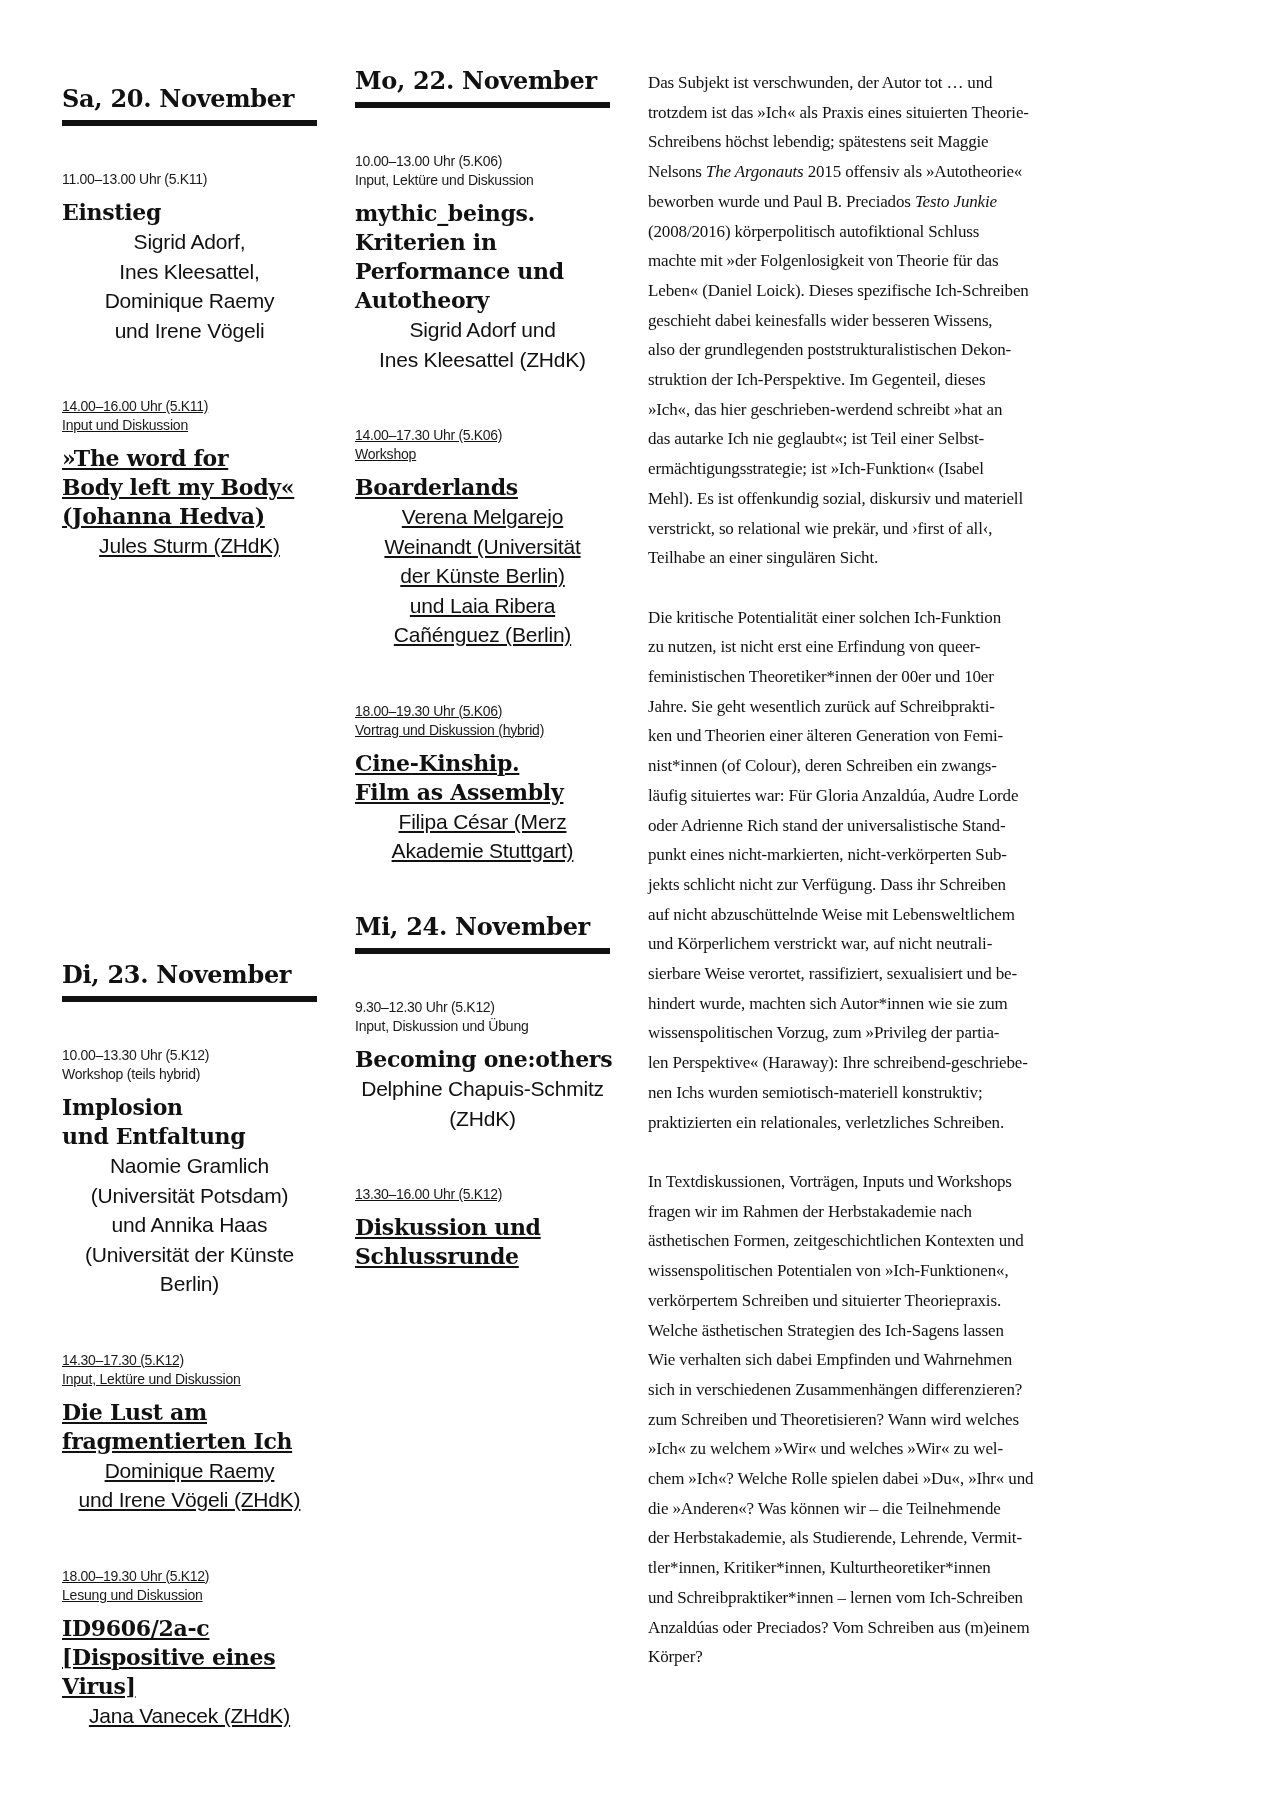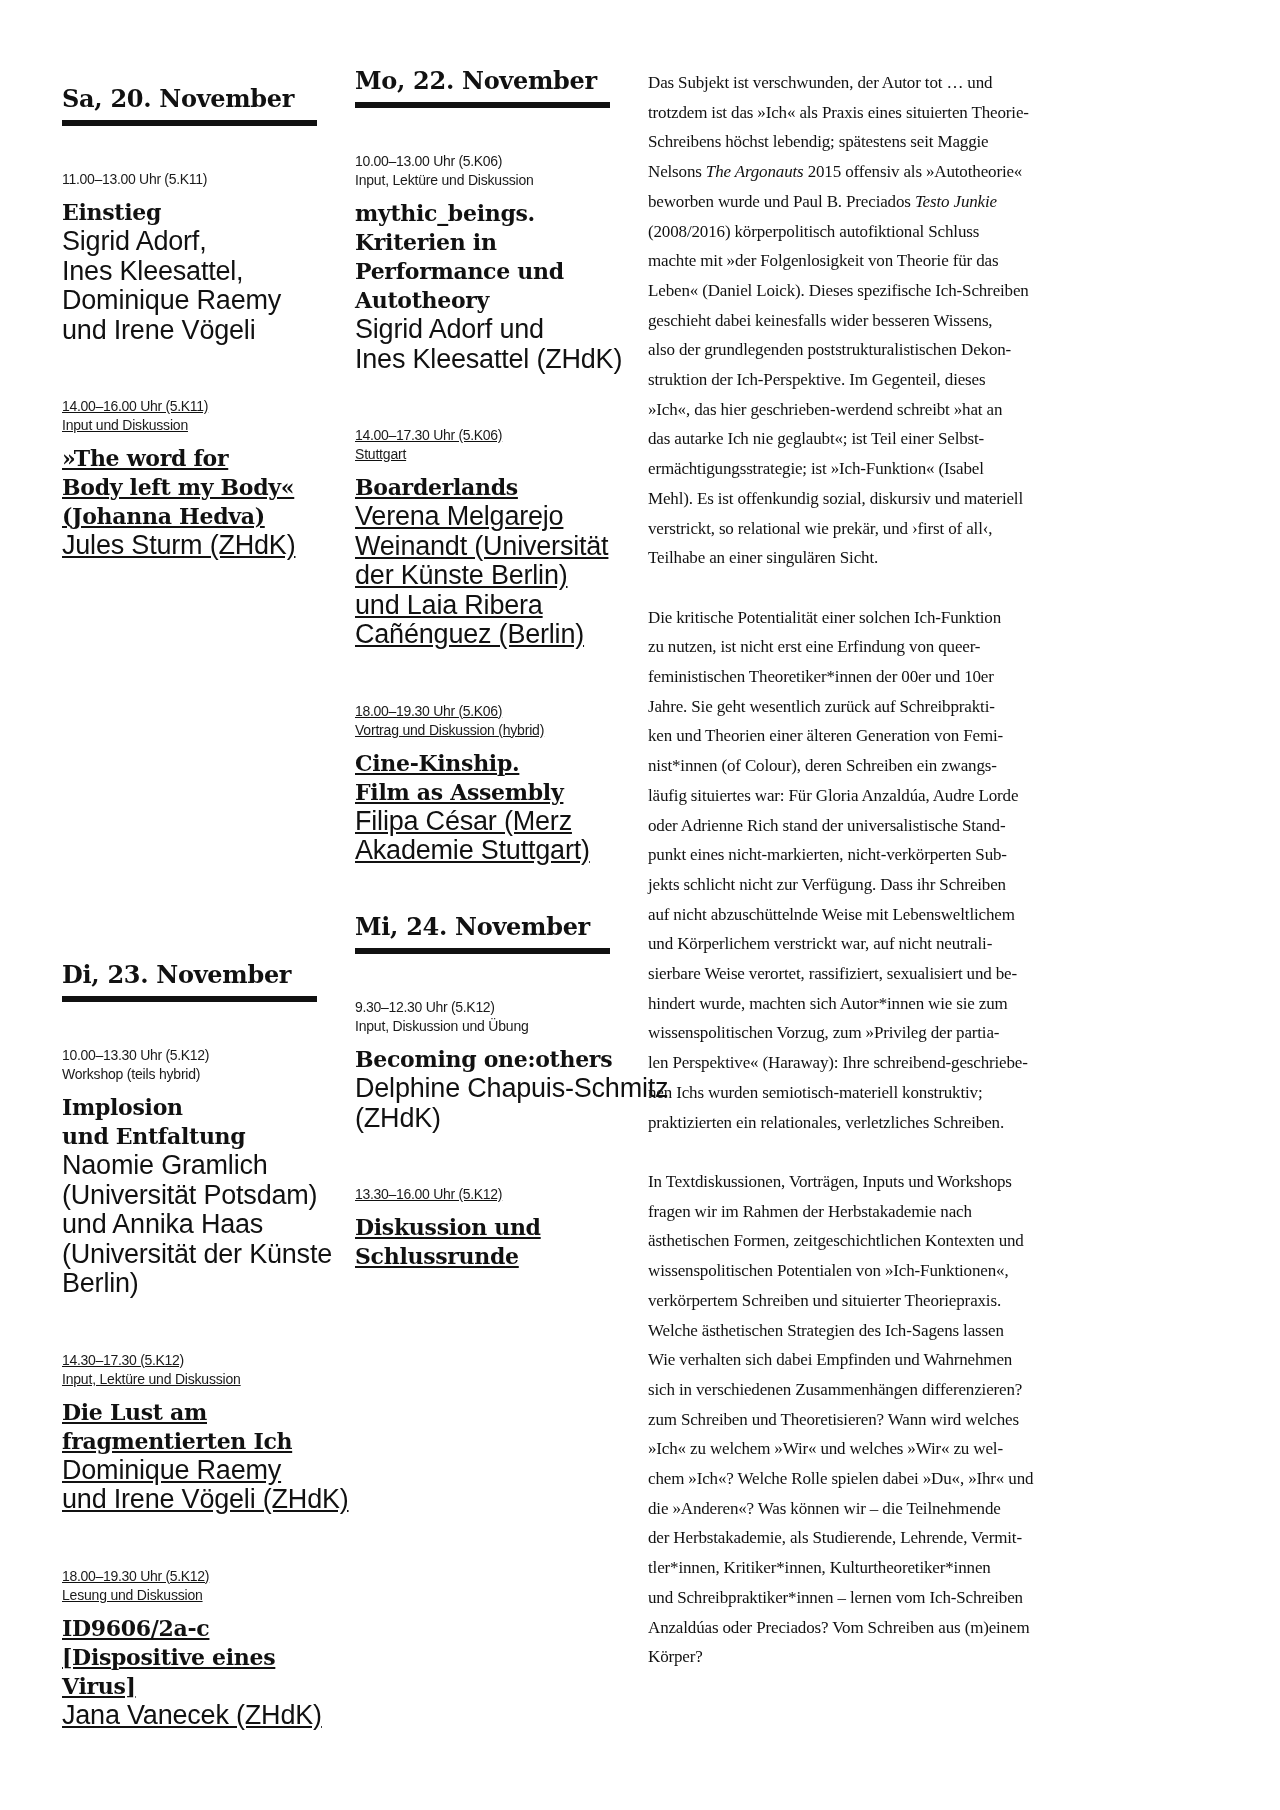--- a/index.html
+++ b/index.html
@@ -44,23 +44,24 @@
   }
   .title {
     font-family: "DejaVu Serif", "Liberation Serif", serif;
     font-weight: bold;
     font-size: 22px;
     line-height: 29px;
     margin-top: 9px;
     letter-spacing: -0.3px;
   }
   .people {
-    font-size: 27px;
+    font-size: 21px;
     line-height: 29.5px;
     letter-spacing: -0.2px;
+    text-align: center;
   }
   .line { display: block; white-space: nowrap; }
 
   .essay {
     position: absolute;
     left: 648px;
     top: 68px;
     width: 580px;
     font-size: 17px;
     line-height: 29.7px;
@@ -118,21 +119,21 @@
           <span class="line">Performance und</span>
           <span class="line">Autotheory</span>
         </div>
         <div class="people">
           <span class="line">Sigrid Adorf und</span>
           <span class="line">Ines Kleesattel (ZHdK)</span>
         </div>
       </div>
       <div class="event">
         <div class="time">14.00–17.30 Uhr (5.K06)</div>
-        <div class="format">Stuttgart</div>
+        <div class="format">Workshop</div>
         <div class="title">
           <span class="line">Boarderlands</span>
         </div>
         <div class="people">
           <span class="line">Verena Melgarejo</span>
           <span class="line">Weinandt (Universität</span>
           <span class="line">der Künste Berlin)</span>
           <span class="line">und Laia Ribera</span>
           <span class="line">Cañénguez (Berlin)</span>
         </div>

